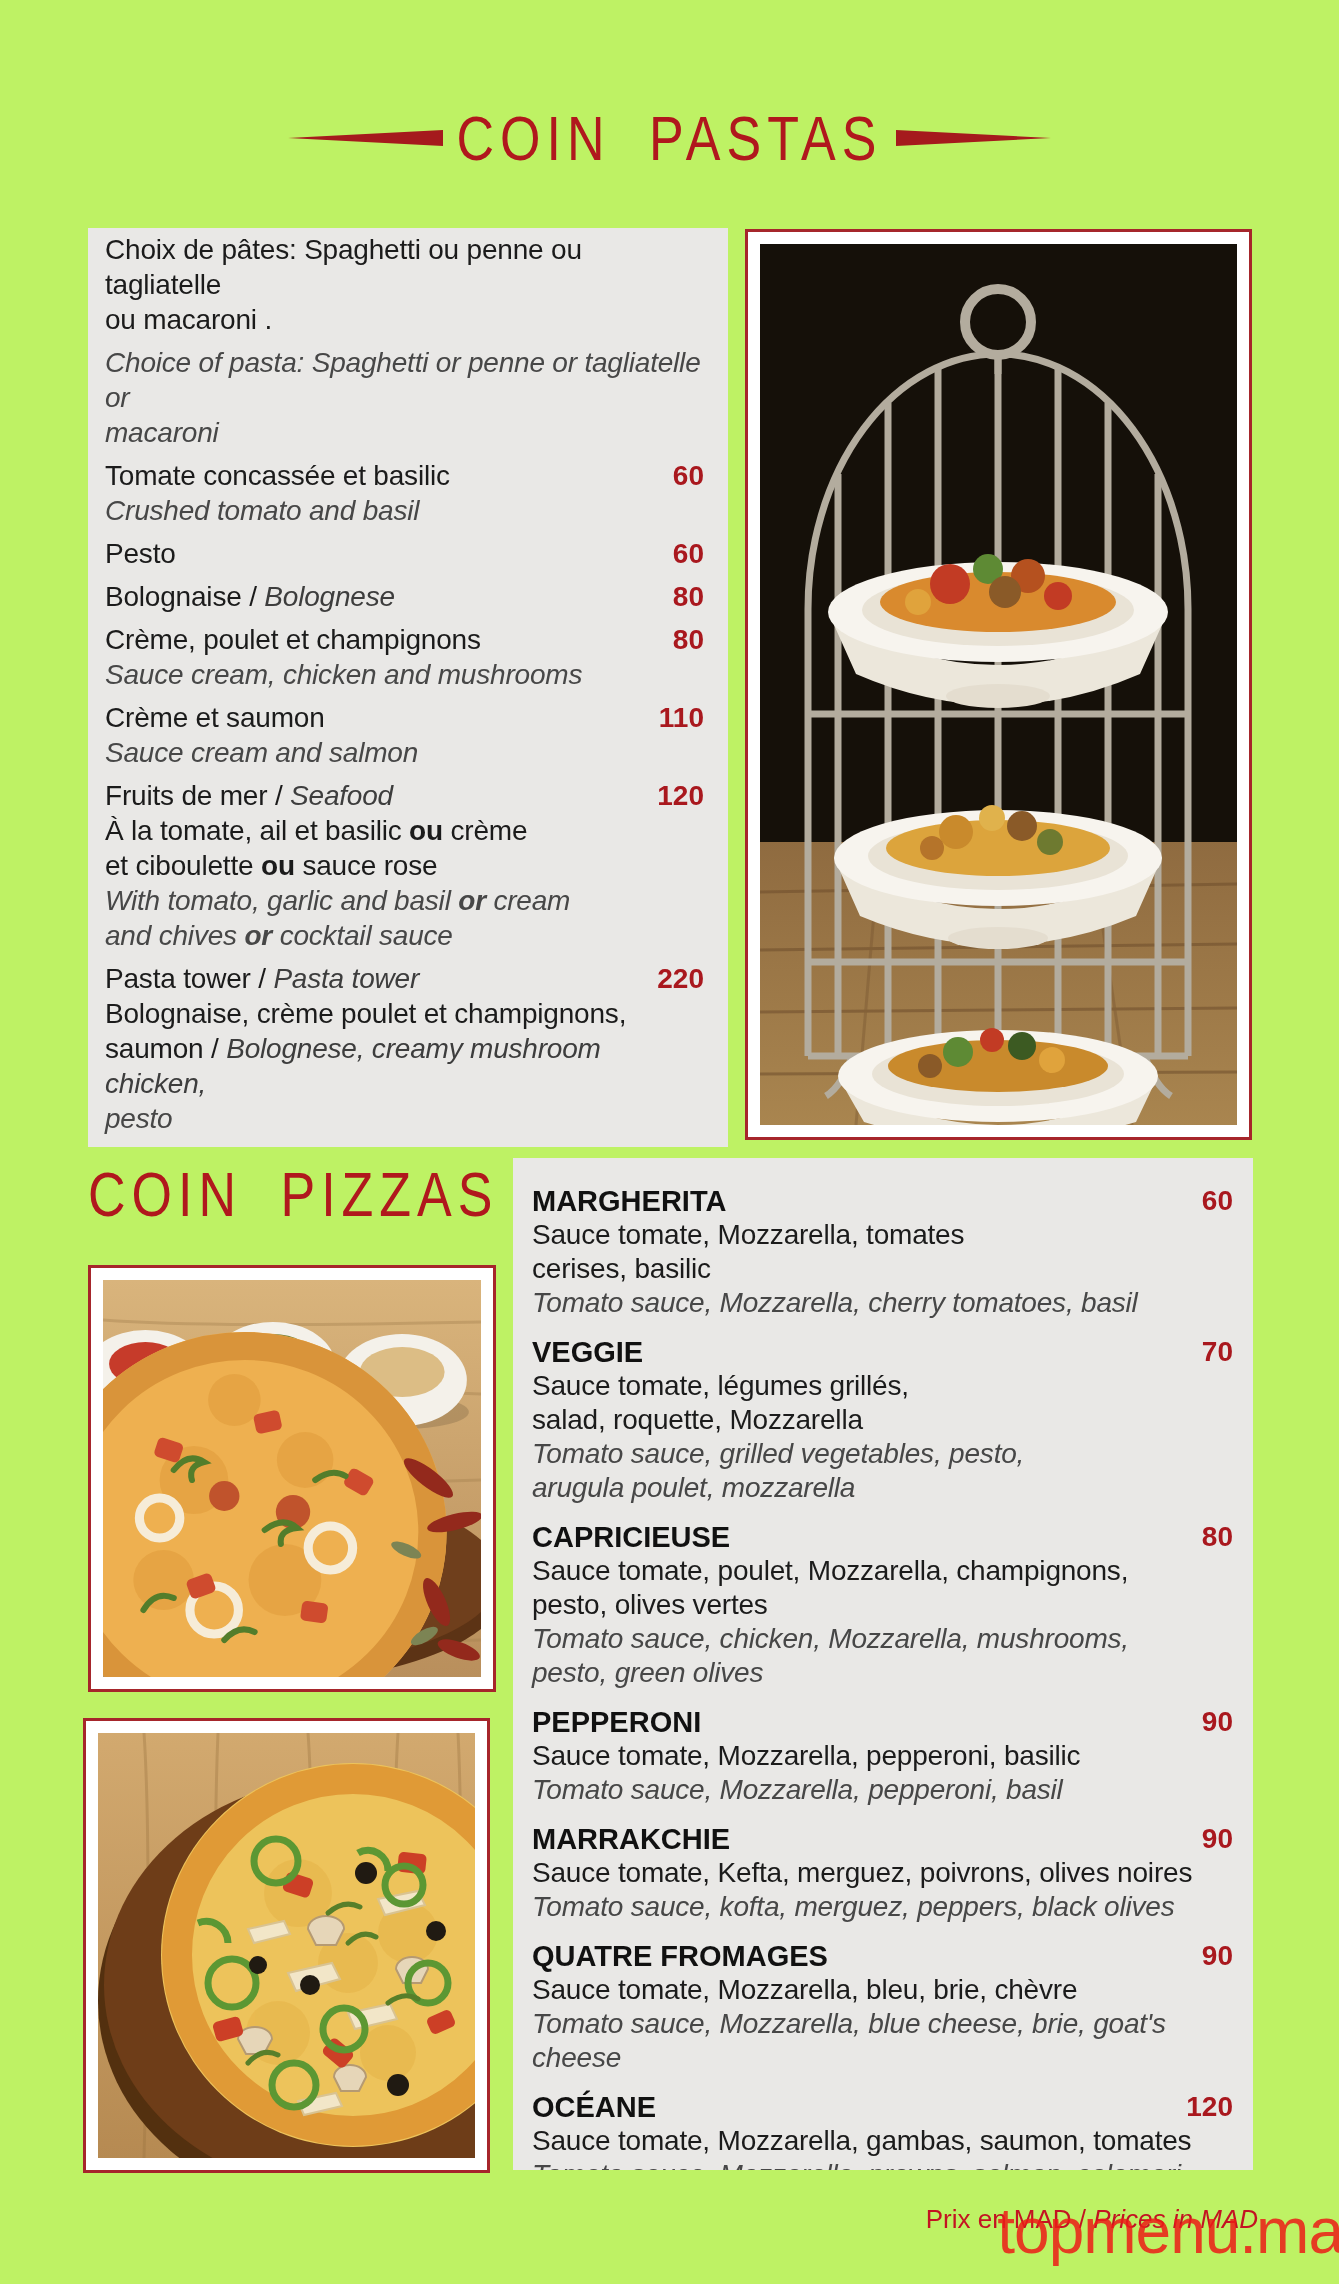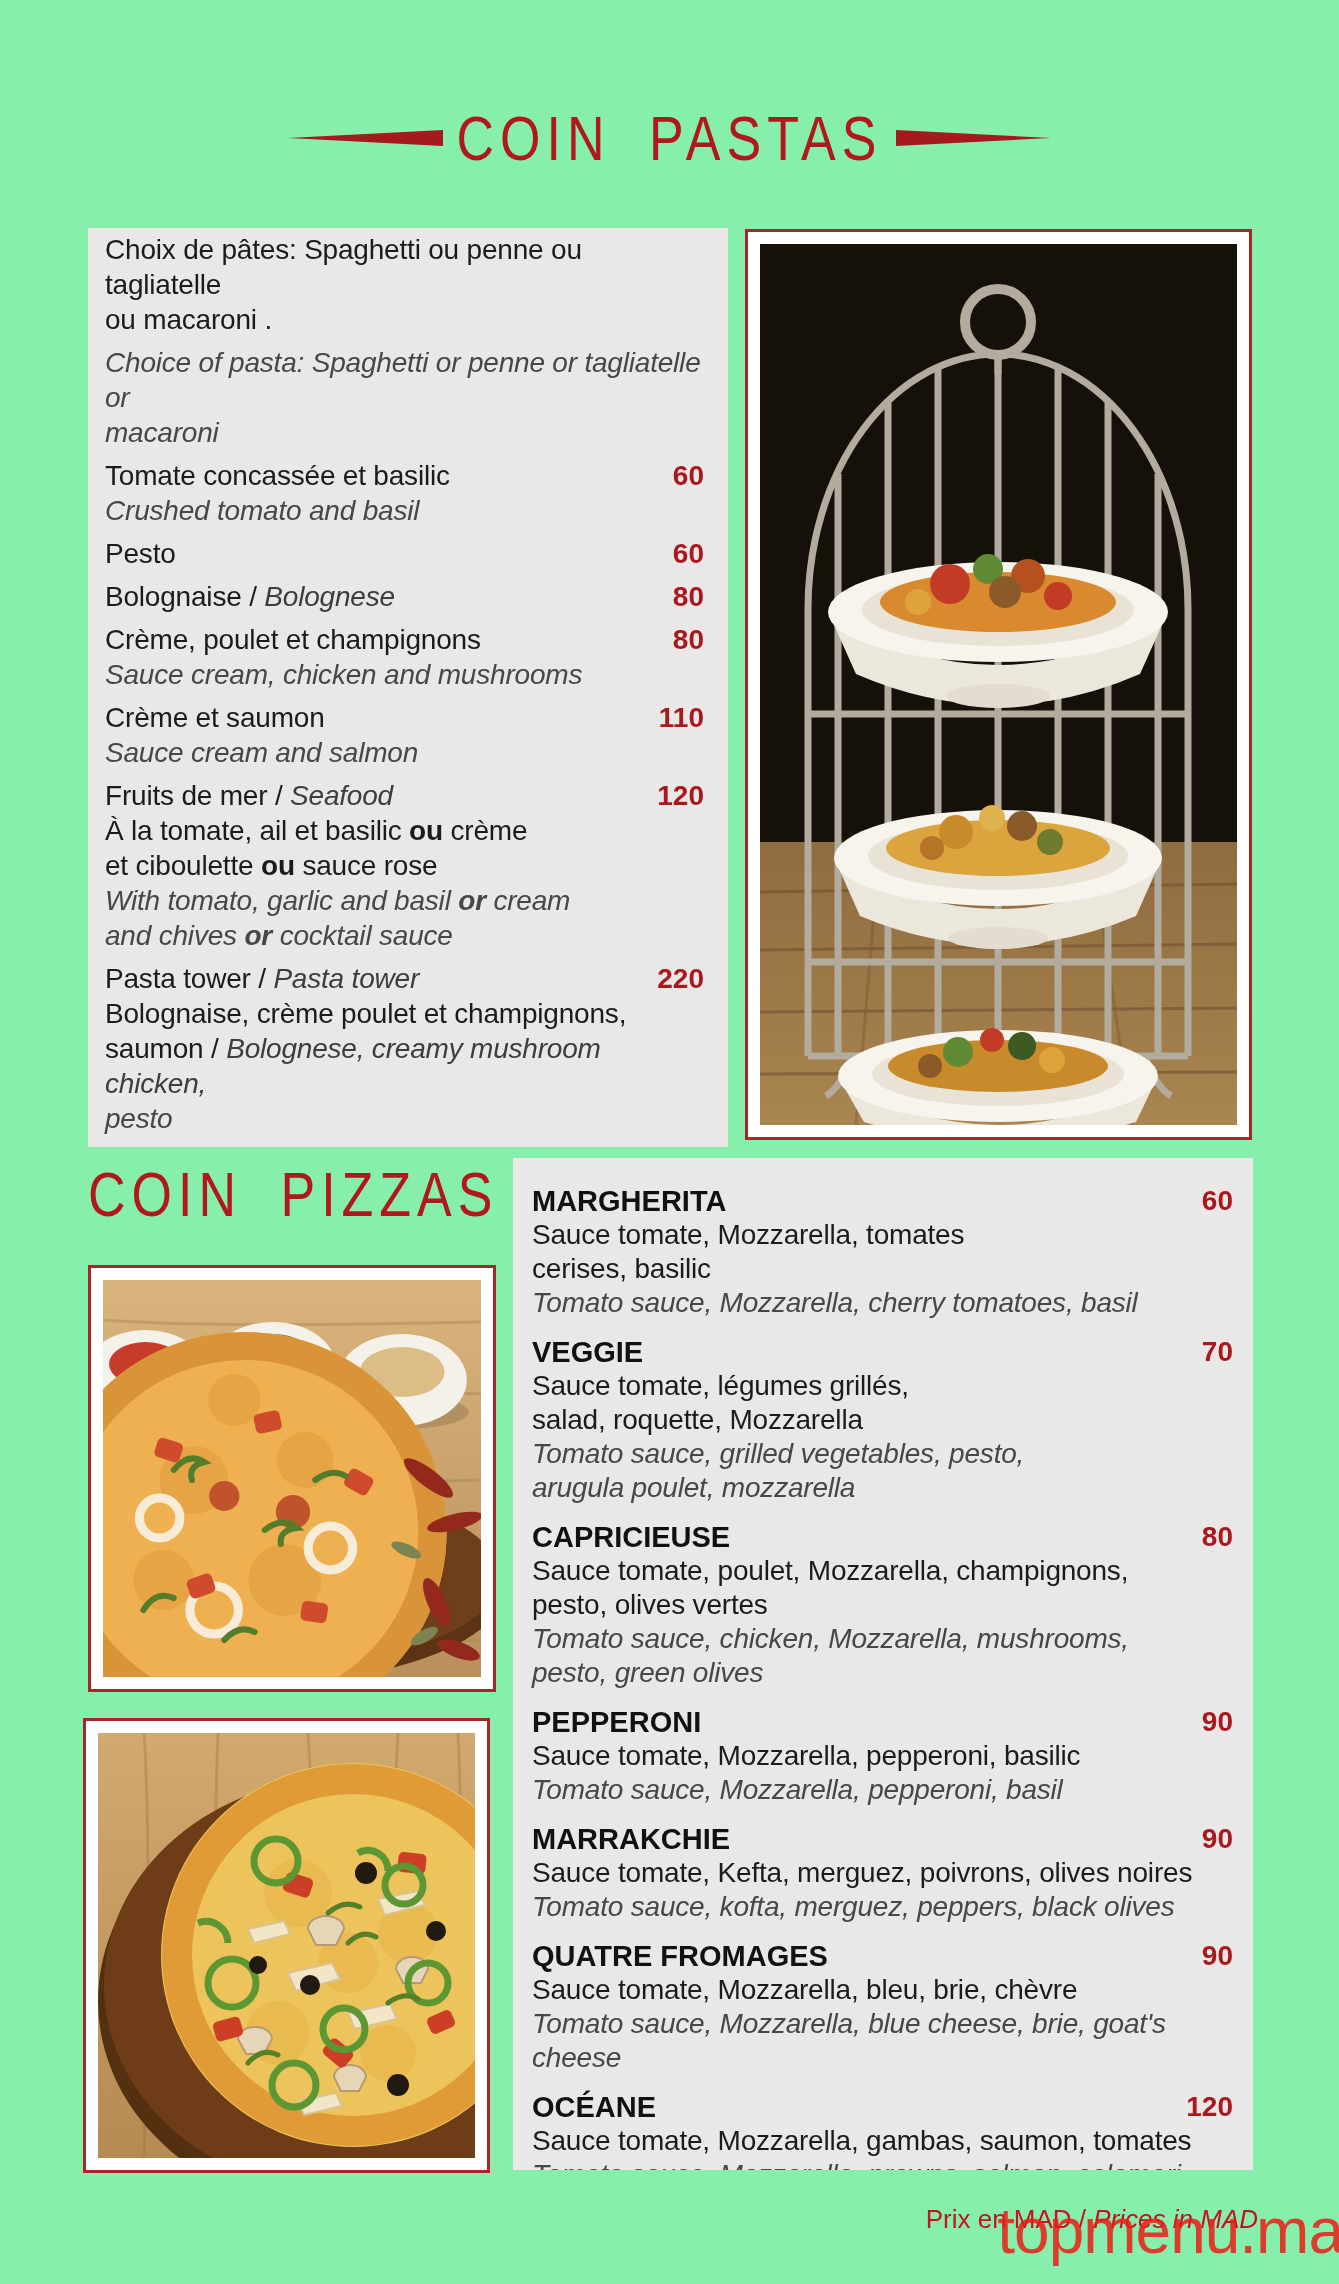--- a/index.html
+++ b/index.html
@@ -1,17 +1,17 @@
 <!DOCTYPE html>
 <html><head>
 <meta charset="utf-8">
 <style>
   html,body{margin:0;padding:0;background:#ffffff;}
   #page{
-    position:relative;width:1339px;height:2284px;background:#86efac;overflow:hidden;
+    position:relative;width:1339px;height:2284px;background:#bef264;overflow:hidden;
     font-family:"Liberation Sans",sans-serif;
   }
   
   .title-row{position:absolute;display:flex;align-items:center;}
   #pasta-title-row{top:108px;left:0;width:1339px;justify-content:center;gap:14px;}
   #pizza-title-row{top:1164px;left:88px;gap:18px;}
   .deco-title{
     color:#b0181d;font-size:52px;font-weight:400;letter-spacing:6px;word-spacing:18px;
     transform:scaleY(1.22);transform-origin:center;white-space:nowrap;
   }

